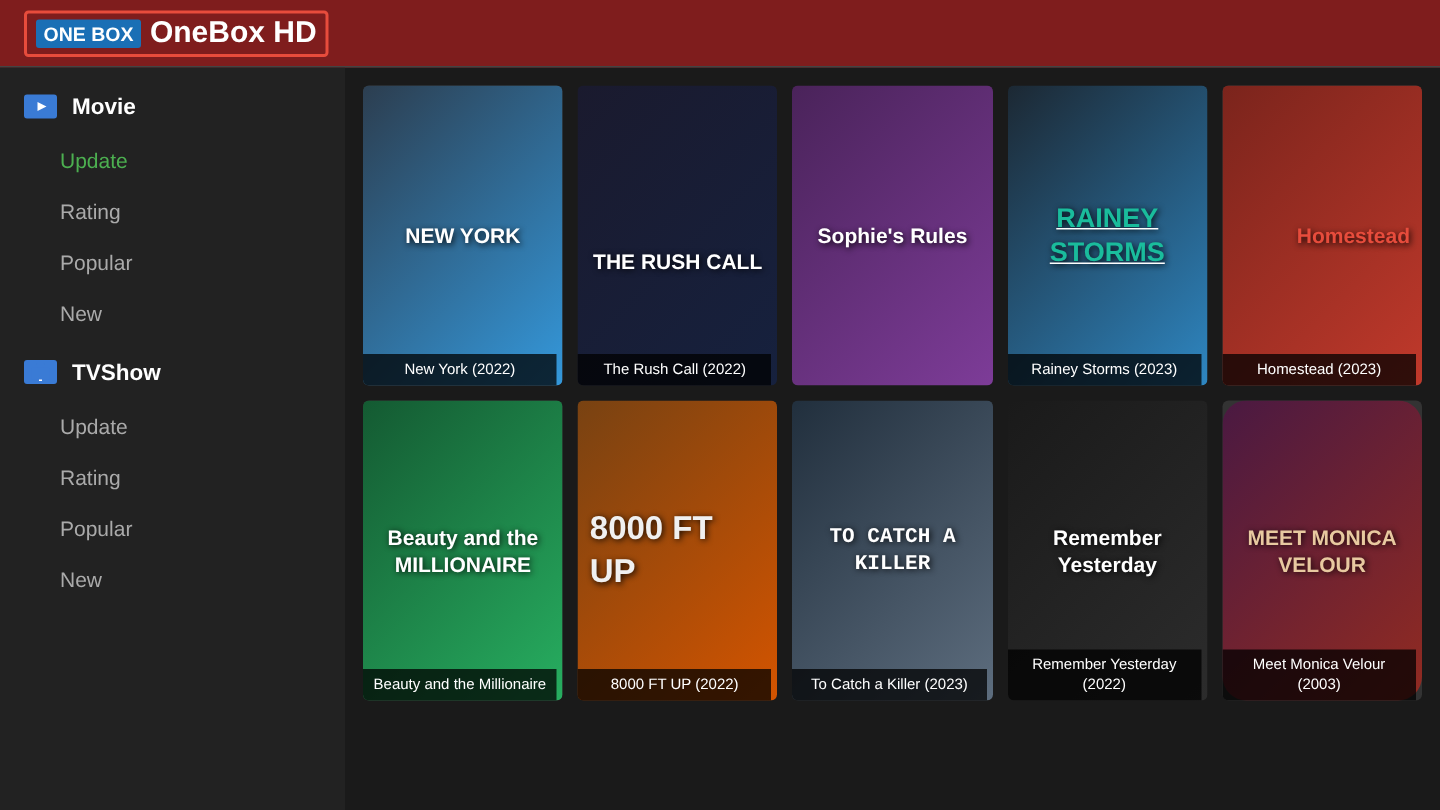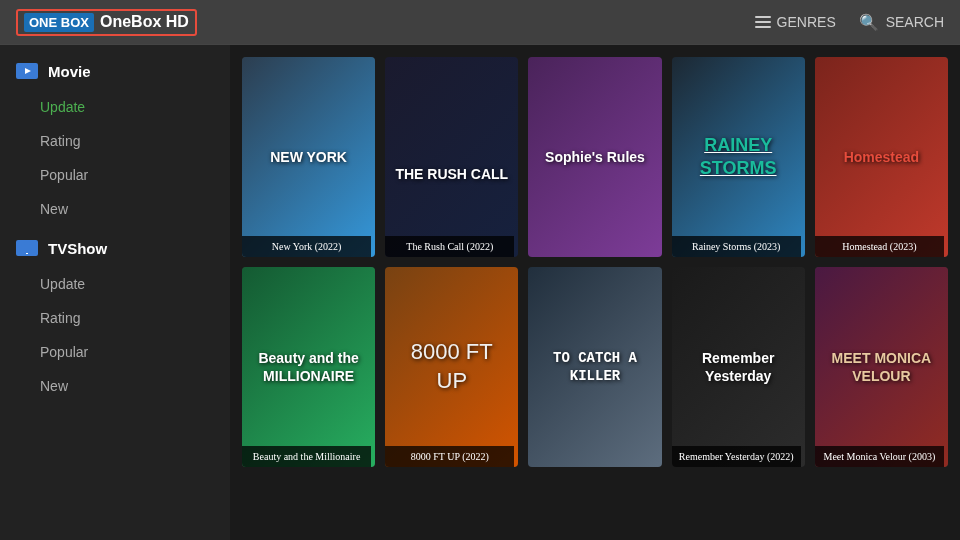--- a/index.html
+++ b/index.html
@@ -10,21 +10,21 @@
       font-family: Arial, sans-serif;
       color: #fff;
       overflow: hidden;
       display: flex;
       flex-direction: column;
     }
 
     
     .header {
       height: 45px;
-      background: #404040;
+      background: #7f1d1d;
       display: flex;
       align-items: center;
       justify-content: space-between;
       padding: 0 16px;
       border-bottom: 1px solid #444;
     }
     .logo-area {
       display: flex;
       align-items: center;
       border: 2px solid #e74c3c;
@@ -35,21 +35,21 @@
       background: #1a6fb5;
       color: #fff;
       font-weight: bold;
       font-size: 13px;
       padding: 2px 5px;
       border-radius: 2px;
       margin-right: 6px;
     }
     .logo-text {
       color: #fff;
-      font-size: 16px;
+      font-size: 20px;
       font-weight: bold;
     }
     .header-actions {
       display: flex;
       align-items: center;
       gap: 24px;
     }
     .header-btn {
       display: flex;
       align-items: center;
@@ -150,56 +150,41 @@
       position: absolute;
       bottom: 0;
       left: 0;
       right: 4px;
       background: rgba(0,0,0,0.75);
       color: #fff;
       font-size: 10px;
       padding: 4px 5px;
       text-align: center;
       line-height: 1.3;
-      font-family: Liberation Serif, serif;
     }
 
     
     .poster-1 { background: linear-gradient(135deg, #2c3e50, #3498db); }
     .poster-2 { background: linear-gradient(135deg, #1a1a2e, #16213e); }
     .poster-3 { background: linear-gradient(135deg, #4a235a, #7d3c98); }
     .poster-4 { background: linear-gradient(135deg, #1c2833, #2e86c1); text-decoration: underline; }
     .poster-5 { background: linear-gradient(135deg, #7b241c, #c0392b); }
     .poster-6 { background: linear-gradient(135deg, #145a32, #27ae60); }
     .poster-7 { background: linear-gradient(135deg, #784212, #d35400); }
     .poster-8 { background: linear-gradient(135deg, #212f3d, #5d6d7e); }
     .poster-9 { background: linear-gradient(135deg, #1a1a1a, #2c2c2c); }
-    .poster-10 { background: linear-gradient(135deg, #4a1942, #922b21); }
+    .poster-10 { background: linear-gradient(135deg, #4a1942, #922b21); border-radius: 16px; }
   </style>
 </head>
 <body>
 
 <div class="header">
   <div class="logo-area">
     <div class="logo-box">ONE BOX</div>
     <span class="logo-text">OneBox HD</span>
-  </div>
-  <div class="header-actions">
-    <div class="header-btn">
-      <div class="icon-lines">
-        <span></span>
-          <span></span>
-          <span></span>
-      </div>
-      <span>GENRES</span>
-    </div>
-    <div class="header-btn">
-      <span class="icon-search">🔍</span>
-      <span>SEARCH</span>
-    </div>
   </div>
 </div>
 
 <div class="main">
 
   <div class="sidebar">
 
     <div class="sidebar-section">
       <div class="sidebar-section-header">
         <div class="section-icon">
@@ -278,48 +263,49 @@
       <div class="movie-card">
         <div class="poster-4" style="width: 100%; aspect-ratio: 2 / 3; display: flex; align-items: center; justify-content: center; padding: 8px;">
           <div style="display: flex; flex-direction: column; align-items: center; justify-content: center; width: 100%; height: 100%;">
             <div style="color: rgb(26, 188, 156); font-weight: bold; font-size: 18px; text-align: center; text-shadow: rgba(0, 0, 0, 0.9) 1px 1px 4px; line-height: 1.3;">RAINEY STORMS</div>
           </div>
         </div>
         <div class="movie-title">Rainey Storms (2023)</div>
       </div>
       <div class="movie-card">
         <div class="poster-5" style="width: 100%; aspect-ratio: 2 / 3; display: flex; align-items: center; justify-content: center; padding: 8px;">
-          <div style="display: flex; flex-direction: column; align-items: center; justify-content: center; width: 100%; height: 100%;">
+          <div style="display: flex; flex-direction: column; align-items: flex-end; justify-content: center; width: 100%; height: 100%;">
             <div style="color: rgb(231, 76, 60); font-weight: bold; font-size: 14px; text-align: center; text-shadow: rgba(0, 0, 0, 0.9) 1px 1px 4px; line-height: 1.3;">Homestead</div>
           </div>
         </div>
         <div class="movie-title">Homestead (2023)</div>
       </div>
       <div class="movie-card">
         <div class="poster-6" style="width: 100%; aspect-ratio: 2 / 3; display: flex; align-items: center; justify-content: center; padding: 8px;">
           <div style="display: flex; flex-direction: column; align-items: center; justify-content: center; width: 100%; height: 100%;">
             <div style="color: rgb(255, 255, 255); font-weight: bold; font-size: 14px; text-align: center; text-shadow: rgba(0, 0, 0, 0.9) 1px 1px 4px; line-height: 1.3;">Beauty and the MILLIONAIRE</div>
           </div>
         </div>
         <div class="movie-title">Beauty and the Millionaire</div>
       </div>
       <div class="movie-card">
         <div class="poster-7" style="width: 100%; aspect-ratio: 2 / 3; display: flex; align-items: center; justify-content: center; padding: 8px;">
           <div style="display: flex; flex-direction: column; align-items: center; justify-content: center; width: 100%; height: 100%;">
-            <div style="color: rgb(240, 240, 240); font-weight: normal; font-size: 22px; text-align: center; text-shadow: rgba(0, 0, 0, 0.9) 1px 1px 4px; line-height: 1.3;">8000 FT UP</div>
+            <div style="color: rgb(240, 240, 240); font-weight: bold; font-size: 22px; text-shadow: rgba(0, 0, 0, 0.9) 1px 1px 4px; line-height: 1.3;">8000 FT UP</div>
           </div>
         </div>
         <div class="movie-title">8000 FT UP (2022)</div>
       </div>
       <div class="movie-card">
         <div class="poster-8" style="width: 100%; aspect-ratio: 2 / 3; display: flex; align-items: flex-start; justify-content: center; padding: 8px; font-family: Liberation Mono, monospace;">
           <div style="display: flex; flex-direction: column; align-items: center; justify-content: center; width: 100%; height: 100%;">
             <div style="color: rgb(255, 255, 255); font-weight: bold; font-size: 14px; text-align: center; text-shadow: rgba(0, 0, 0, 0.9) 1px 1px 4px; line-height: 1.3;">TO CATCH A KILLER</div>
           </div>
         </div>
+        <div class="movie-title">To Catch a Killer (2023)</div>
       </div>
       <div class="movie-card">
         <div class="poster-9" style="width: 100%; aspect-ratio: 2 / 3; display: flex; align-items: center; justify-content: center; padding: 8px;">
           <div style="display: flex; flex-direction: column; align-items: center; justify-content: center; width: 100%; height: 100%;">
             <div style="color: rgb(255, 255, 255); font-weight: bold; font-size: 14px; text-align: center; text-shadow: rgba(0, 0, 0, 0.9) 1px 1px 4px; line-height: 1.3;">Remember Yesterday</div>
           </div>
         </div>
         <div class="movie-title">Remember Yesterday (2022)</div>
       </div>
       <div class="movie-card">

